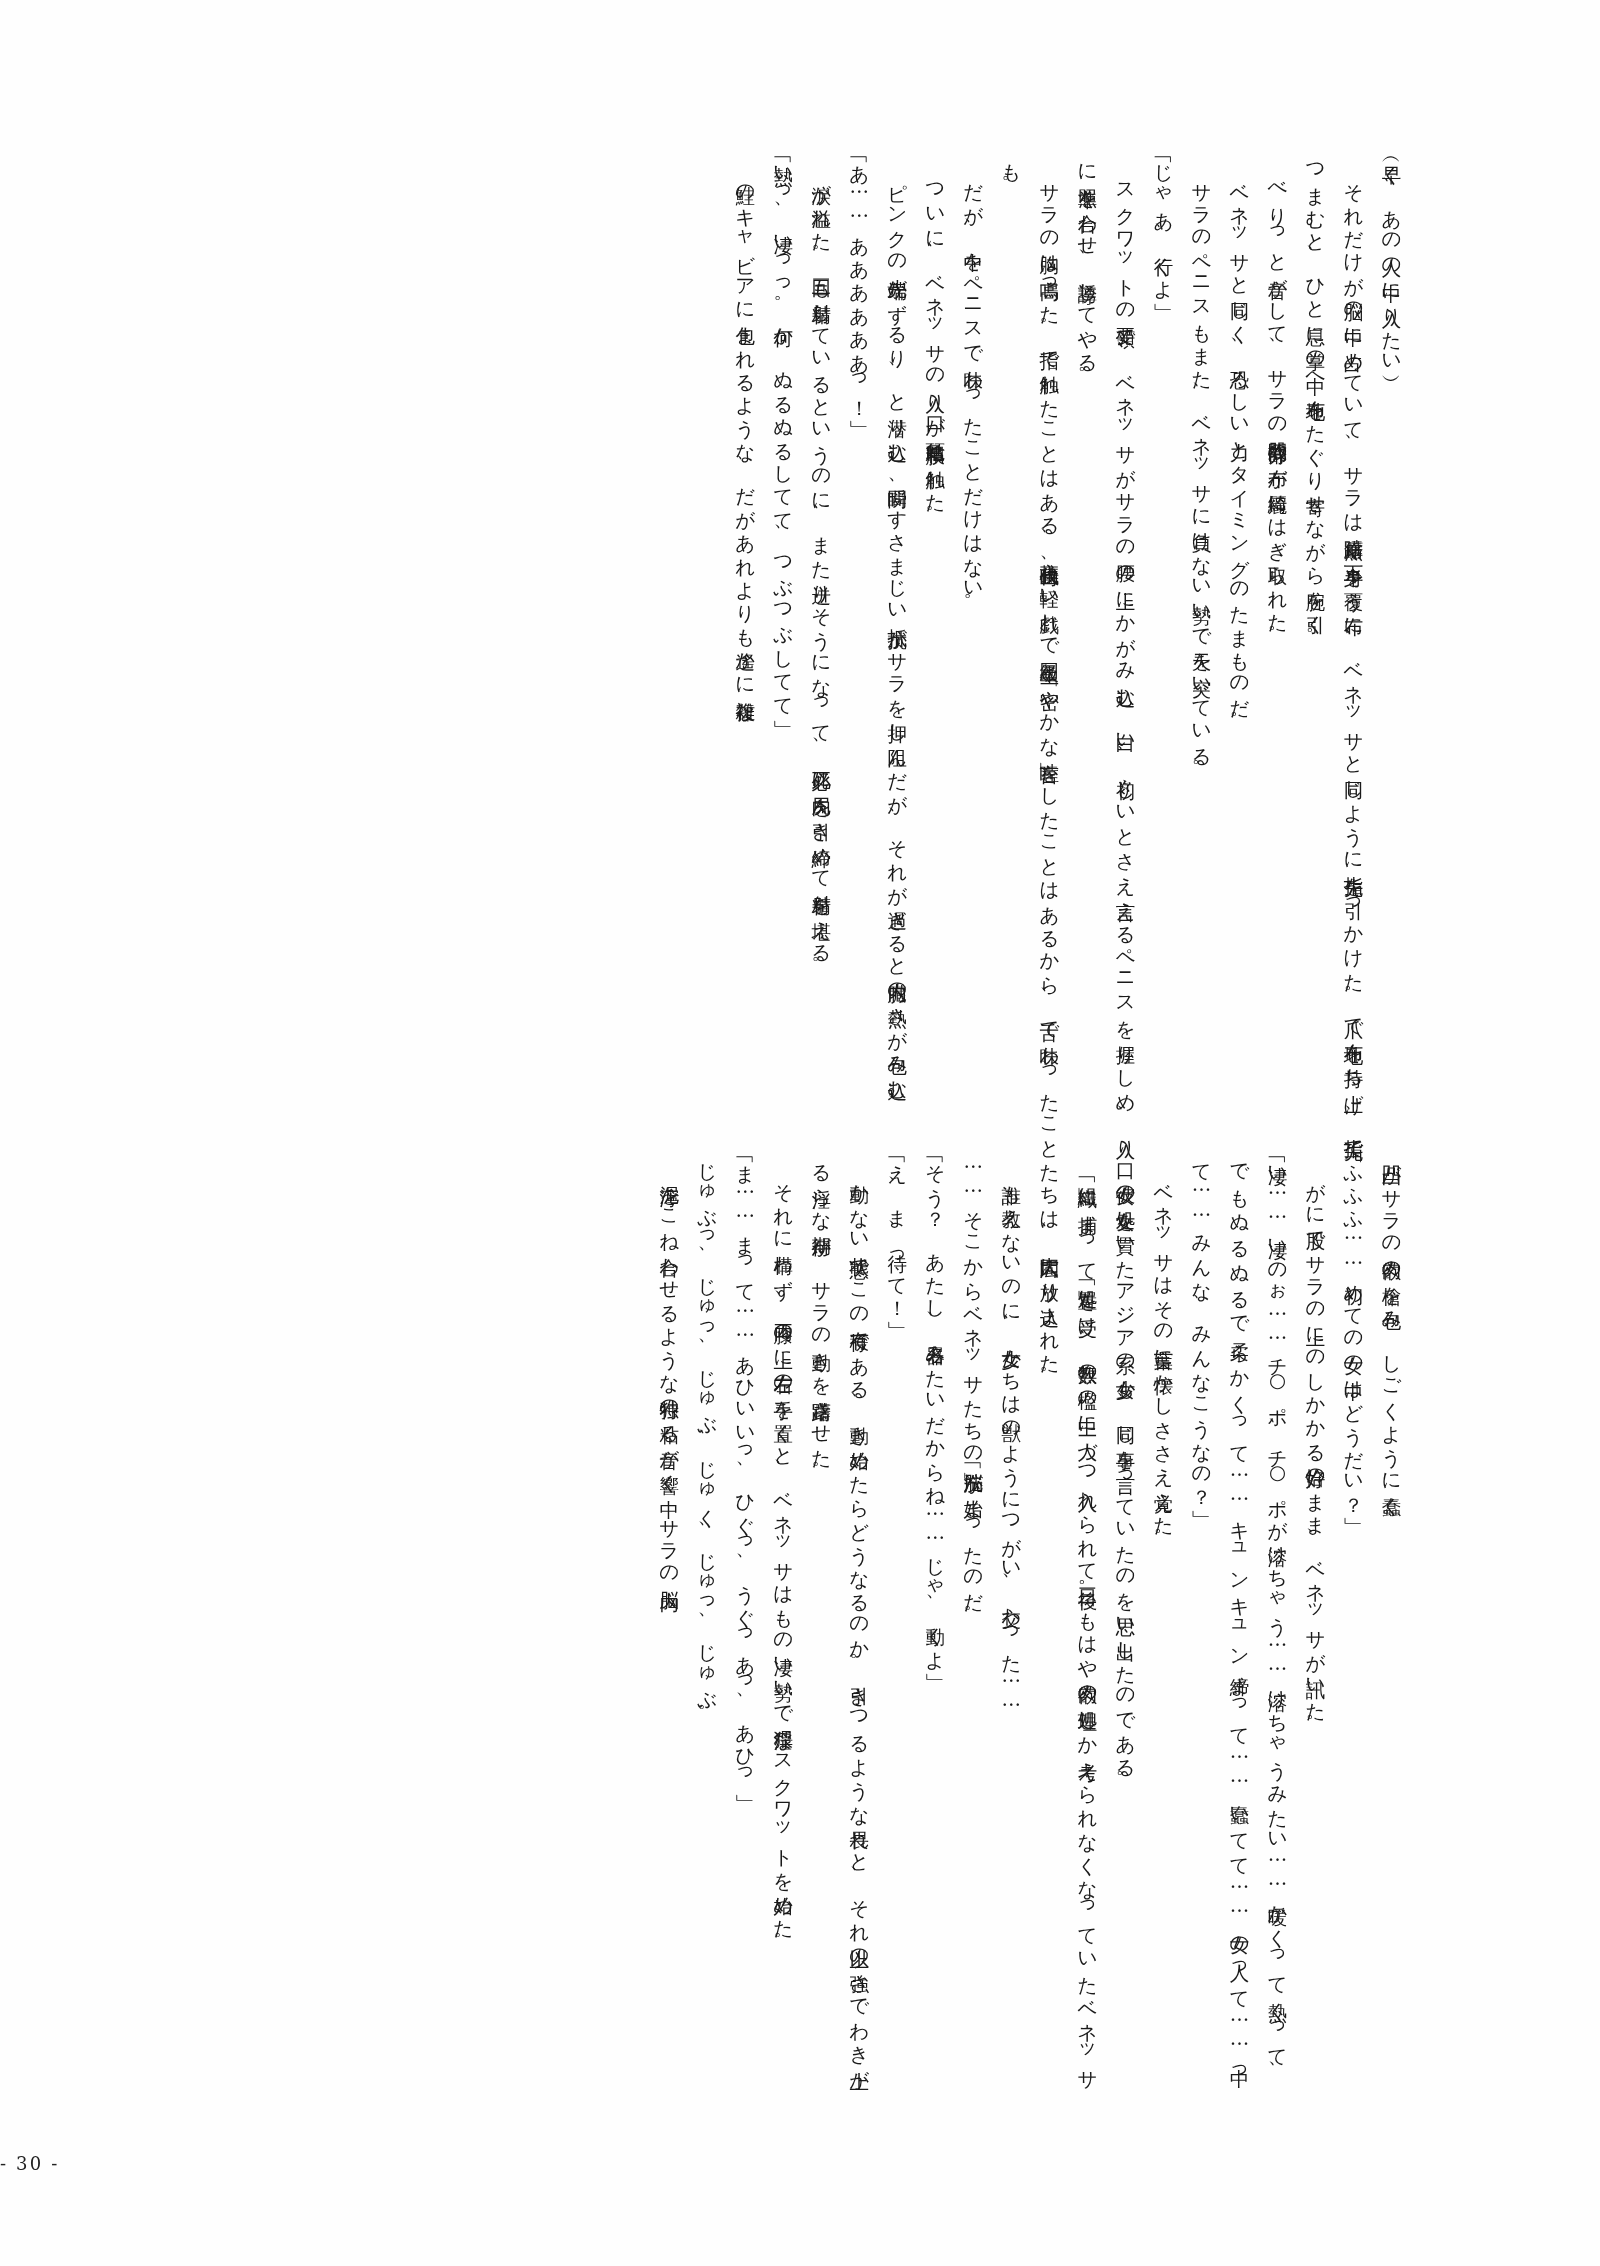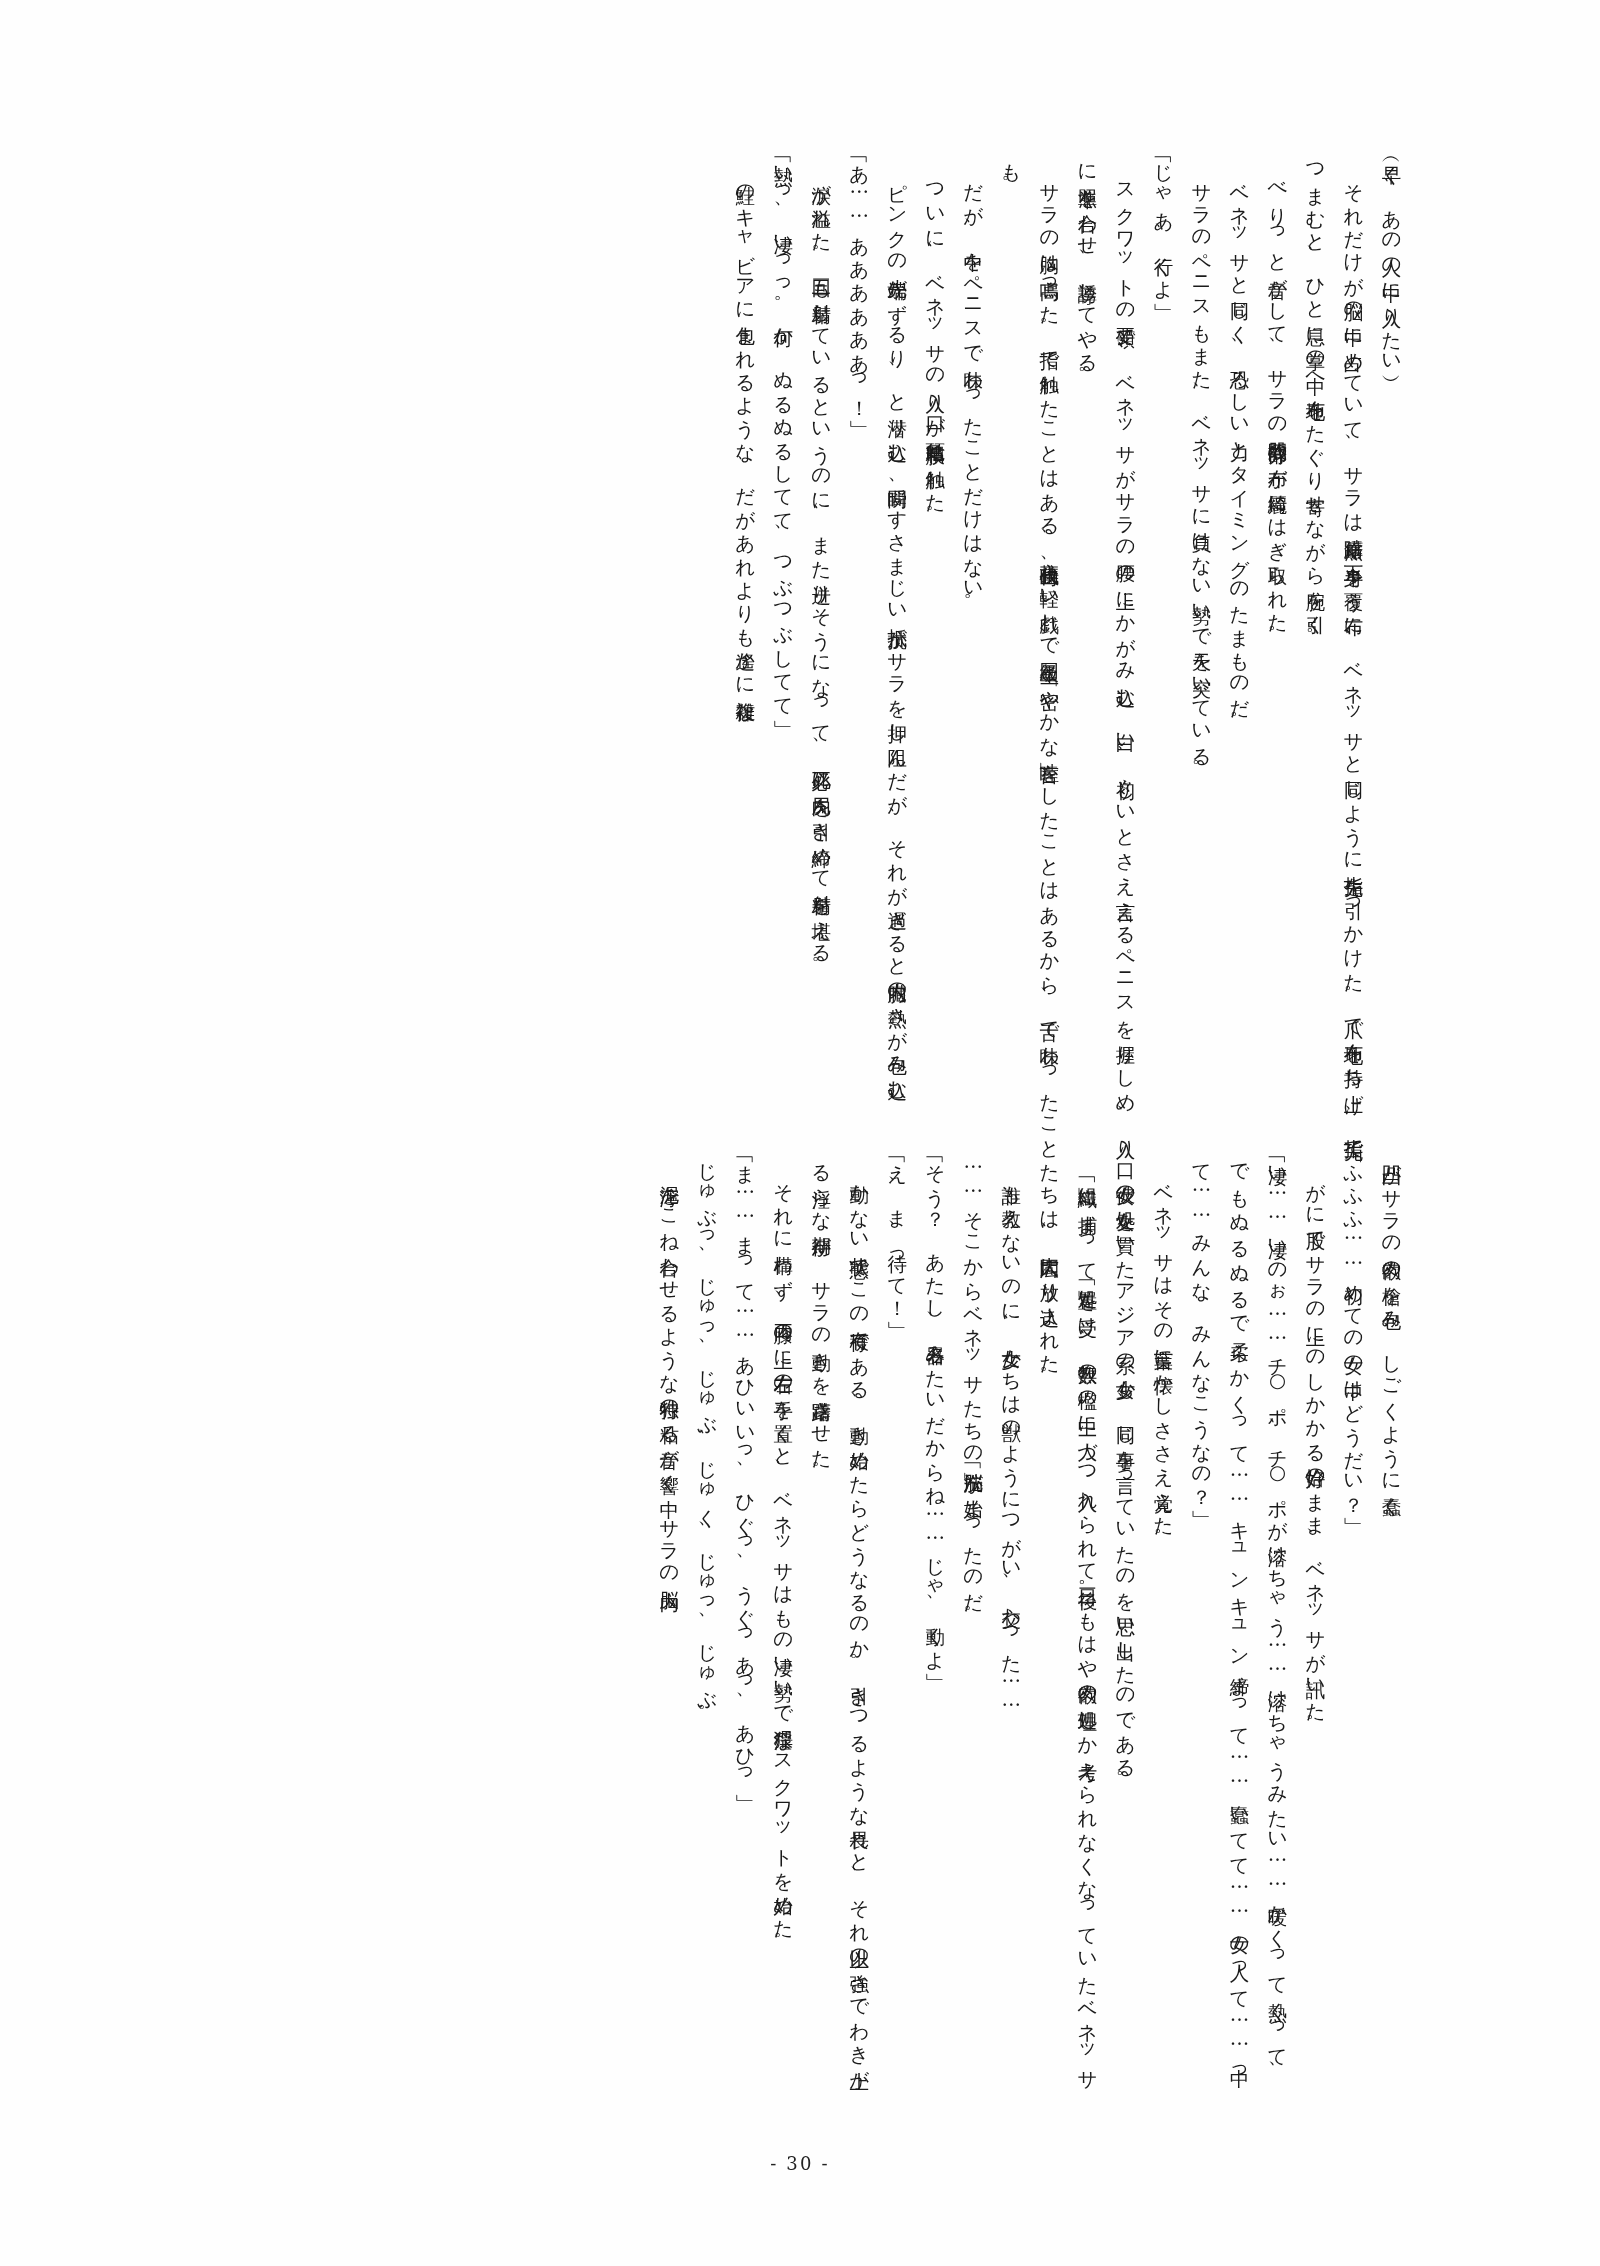--- a/index.html
+++ b/index.html
@@ -50,21 +50,21 @@
 
   .block p.noindent {
     text-indent: 0;
   }
 
   .page-number {
     position: absolute;
     bottom: 92px;
     left: 0;
     width: 100%;
-    text-align: center;
+    text-align: left;
     font-size: 18px;
     font-family: "DejaVu Serif", "Liberation Serif", serif;
     letter-spacing: 0.12em;
     color: #222;
   }
 </style>
 </head>
 <body>
 
 <div class="page">

